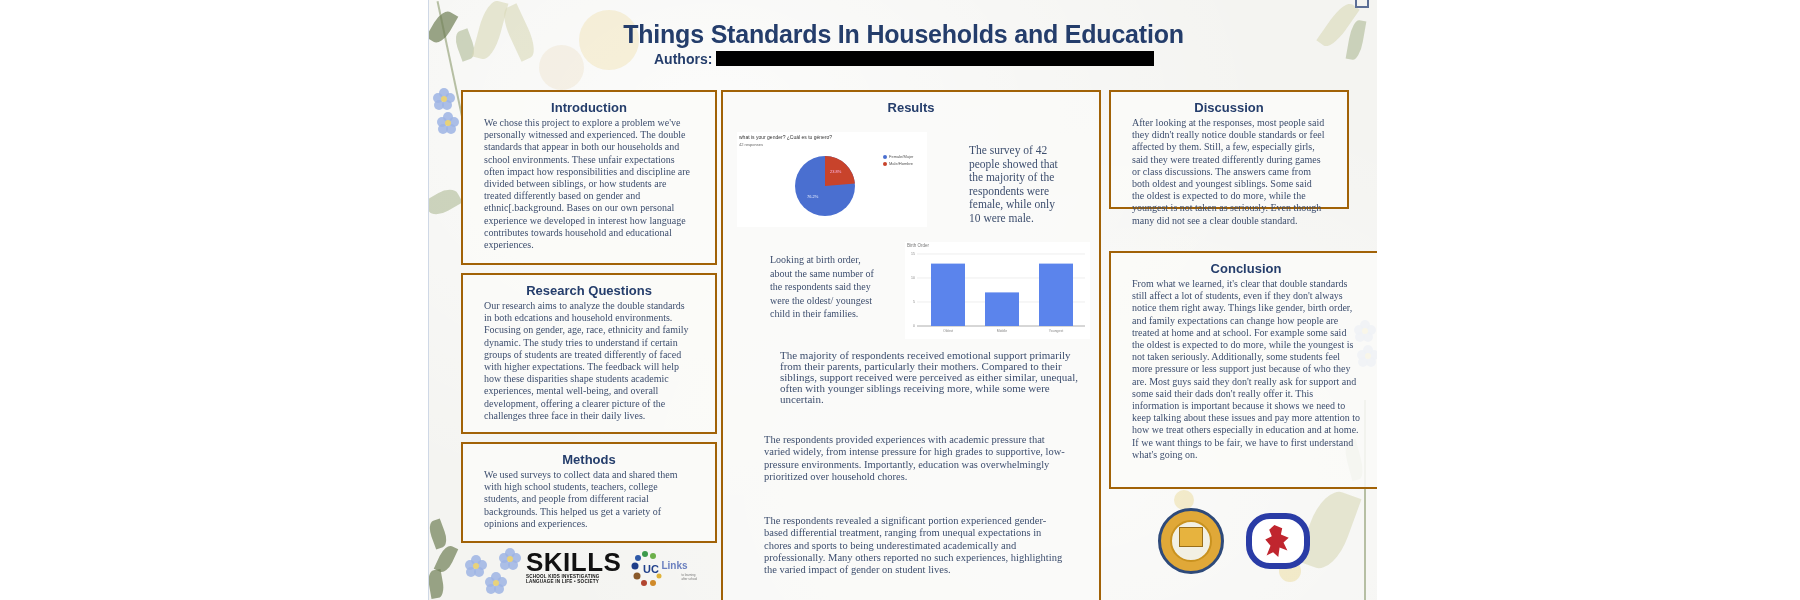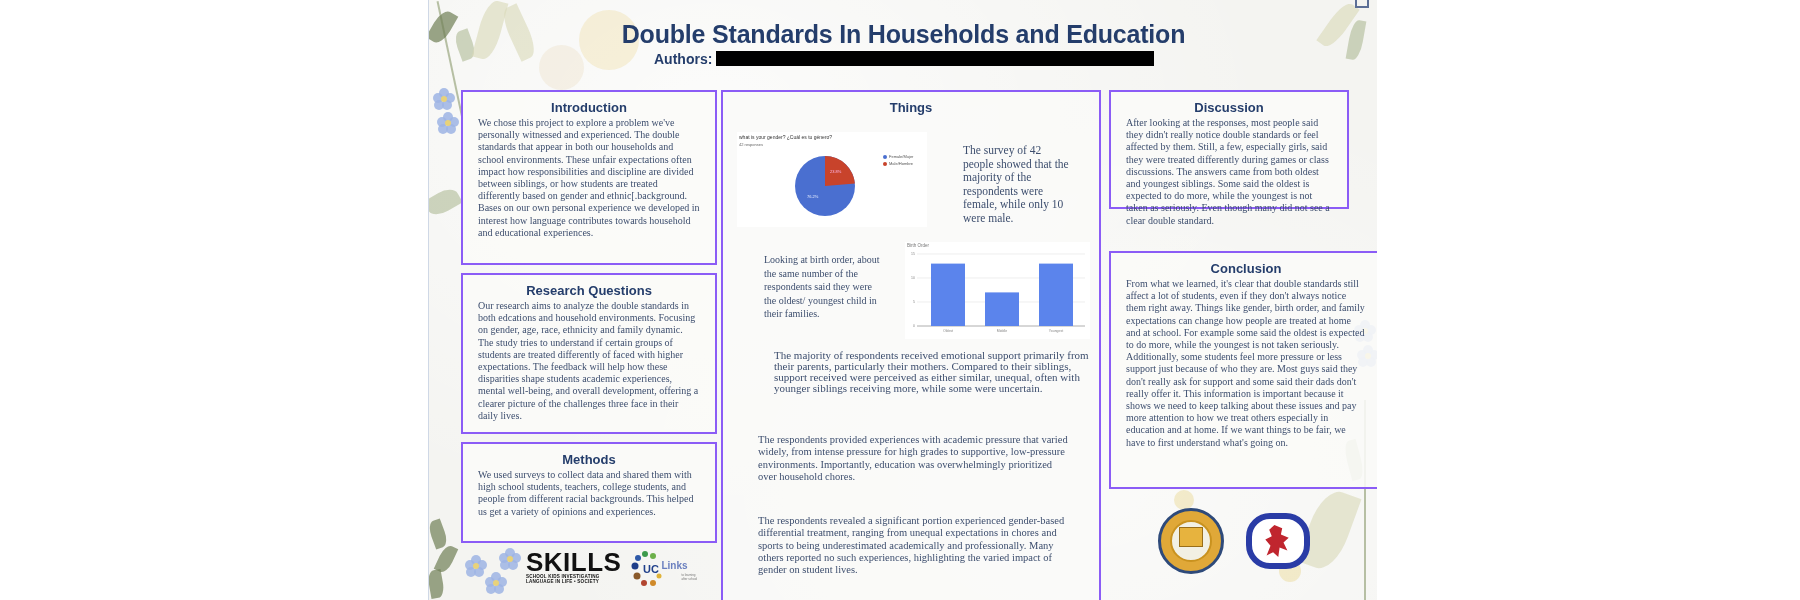--- a/index.html
+++ b/index.html
@@ -41,28 +41,28 @@
     color: #243d6b; letter-spacing: -0.2px;
   }
   .authors {
     position: absolute; left: 225px; top: 51px; height: 16px;
     display: flex; align-items: flex-start; gap: 4px;
     font-family: "Liberation Sans", sans-serif; font-weight: bold; font-size: 14px; color: #243d6b;
   }
   .authors .redacted { width: 438px; height: 15px; background: #000; display: inline-block; }
 
   .box {
-    position: absolute; border: 2px solid #8b5cf6; background: rgba(250,250,248,0.88);
+    position: absolute; border: 2px solid #a16207; background: rgba(250,250,248,0.88);
     color: #3d4e6e;
   }
   .box h2 {
     font-family: "Liberation Sans", sans-serif; font-weight: bold; font-size: 13px;
     color: #243d6b; text-align: center; margin-top: 8px; margin-bottom: 2px;
   }
-  .box p { font-size: 10px; line-height: 12.2px; padding: 0 15px; }
+  .box p { font-size: 10px; line-height: 12.2px; padding: 0 21px; }
 
   #intro { left: 32px; top: 90px; width: 256px; height: 175px; }
   #rq { left: 32px; top: 273px; width: 256px; height: 161px; }
   #methods { left: 32px; top: 442px; width: 256px; height: 101px; }
   #results { left: 292px; top: 90px; width: 380px; height: 520px; background: rgba(250,250,248,0.9); }
   #discussion { left: 680px; top: 90px; width: 240px; height: 119px; }
   #conclusion { left: 680px; top: 251px; width: 274px; height: 238px; }
 
   
   .pie-card { position: absolute; left: 14px; top: 40px; width: 190px; height: 95px; background: #ffffff; }
@@ -177,21 +177,21 @@
       <i></i>
       <i></i>
       <b></b>
     </div>
   <div class="stem" style="left:935px;top:400px;height:200px;"></div>
   <div class="leaf" style="left:918px;top:440px;width:14px;height:40px;transform:rotate(-15deg);"></div>
   <div class="leaf pale" style="left:880px;top:490px;width:40px;height:80px;transform:rotate(20deg);"></div>
   <div class="blob" style="left:745px;top:490px;width:20px;height:20px;background:#ecdc9c;"></div>
   <div class="blob" style="left:850px;top:560px;width:22px;height:22px;background:#ecdc9c;"></div>
 
-  <h1 class="title">Double Standards In Households and Education</h1>
+  <h1 class="title">Things Standards In Households and Education</h1>
   <div class="authors">
     <span>Authors:</span>
     <span class="redacted"></span>
   </div>
 
   <section class="box" id="intro">
     <h2>Introduction</h2>
     <p>We chose this project to explore a problem we've personally witnessed and experienced. The double standards that appear in both our households and school environments.  These unfair expectations often impact how responsibilities and discipline are divided between siblings, or how students are treated differently based on gender and ethnic[.background. Bases on our own personal experience we developed in interest how language contributes towards household and educational experiences.</p>
   </section>
 
@@ -222,21 +222,21 @@
         <circle cx="22" cy="33" r="3" fill="#d08a2a"></circle>
         <circle cx="28" cy="26" r="2.5" fill="#e0b33a"></circle>
         <text x="12" y="23" font-family="Liberation Sans, sans-serif" font-size="11" font-weight="bold" fill="#1f3f8a">UC</text>
       </svg>
       <span class="links-text">Links</span>
       <span class="links-sub">to learning after school</span>
     </div>
   </div>
 
   <section class="box" id="results">
-    <h2>Things</h2>
+    <h2>Results</h2>
 
     <div class="pie-card">
       <span class="q">what is your gender?  ¿Cuál es tu género?</span>
       <span class="n">42 responses</span>
       <svg class="pie" width="64" height="64" viewBox="0 0 64 64">
         <circle cx="32" cy="32" r="30" fill="#4a6fd0"></circle>
 
         <path d="M32 32 L32 2 A30 30 0 0 1 61.9 29.6 Z" fill="#c8432b"></path>
         <text x="37" y="19" font-family="Liberation Sans, sans-serif" font-size="4" fill="#fbe">23.8%</text>
         <text x="14" y="44" font-family="Liberation Sans, sans-serif" font-size="4" fill="#e8eeff">76.2%</text>

